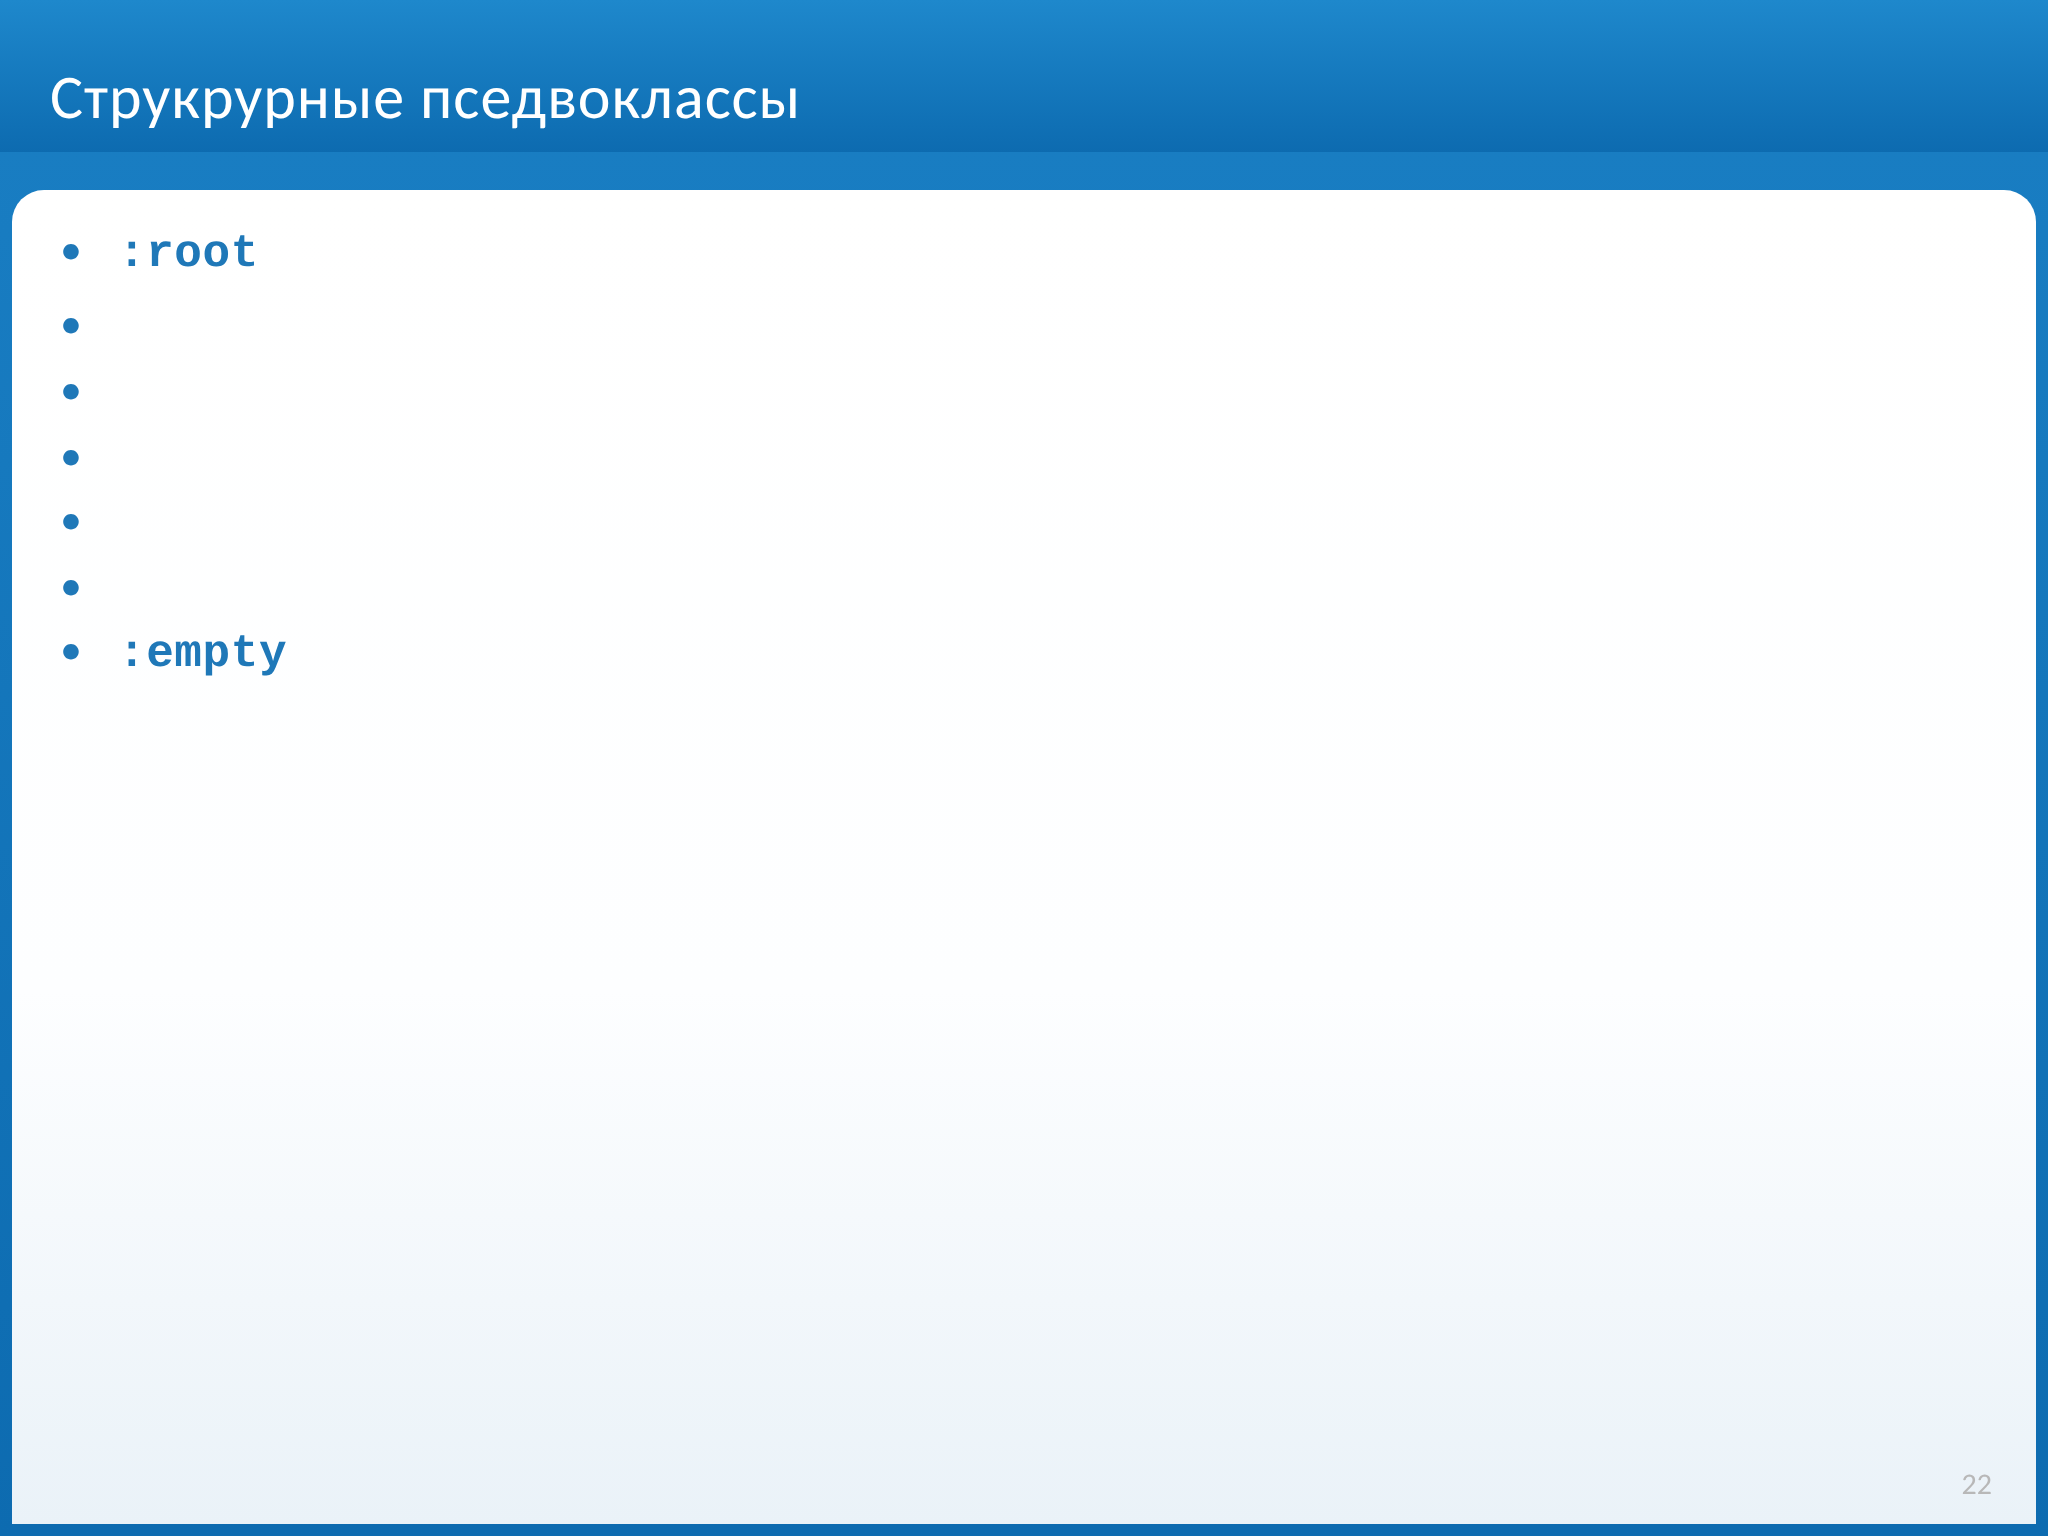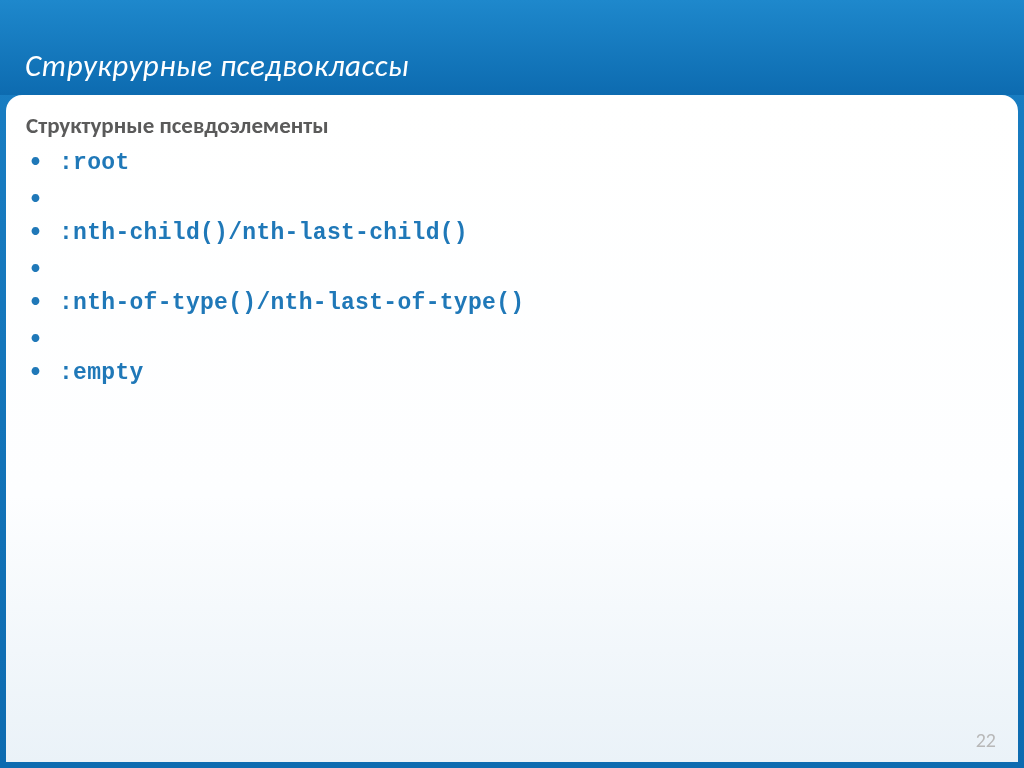--- a/index.html
+++ b/index.html
@@ -9,24 +9,23 @@
     }
     body {
       width: 1024px;
       height: 768px;
       font-family: Calibri, 'Segoe UI', Arial, sans-serif;
       background: linear-gradient(to bottom, #1a7fc4 0%, #0d6bb0 100%);
       position: relative;
       overflow: hidden;
     }
     .header {
-      height: 95px;
-      padding: 46px 25px 0 25px;
+      height: 76px;
+      padding: 30px 25px 0 25px;
       background: linear-gradient(to bottom, #1e88cc, #0d6bb0);
-      font-style: italic;
     }
     .header-title {
       color: #ffffff;
       font-size: 31px;
       font-weight: 400;
       letter-spacing: 0.5px;
     }
     .content-card {
       position: absolute;
       top: 95px;
@@ -64,50 +63,47 @@
       color: #1f78b8;
       font-size: 23px;
       font-weight: bold;
       letter-spacing: 0.3px;
     }
     .page-number {
       position: absolute;
       bottom: 10px;
       right: 22px;
       color: #b8b8b8;
-      font-size: 20px;
+      font-size: 15px;
     }
   </style>
 </head>
 <body>
 
 <div class="header">
   <div class="header-title">Струкрурные пседвоклассы</div>
 </div>
 
 <div class="content-card">
-  <div class="subtitle">Структурные псевдоэлементы</div>
   <ul class="bullet-list">
     <li class="bullet-item">
       <span class="bullet-dot">•</span>
       <span class="bullet-text">:root</span>
     </li>
     <li class="bullet-item">
       <span class="bullet-dot">•</span>
     </li>
     <li class="bullet-item">
       <span class="bullet-dot">•</span>
-      <span class="bullet-text">:nth-child()/nth-last-child()</span>
     </li>
     <li class="bullet-item">
       <span class="bullet-dot">•</span>
     </li>
     <li class="bullet-item">
       <span class="bullet-dot">•</span>
-      <span class="bullet-text">:nth-of-type()/nth-last-of-type()</span>
     </li>
     <li class="bullet-item">
       <span class="bullet-dot">•</span>
     </li>
     <li class="bullet-item">
       <span class="bullet-dot">•</span>
       <span class="bullet-text">:empty</span>
     </li>
   </ul>
   <div class="page-number">22</div>

